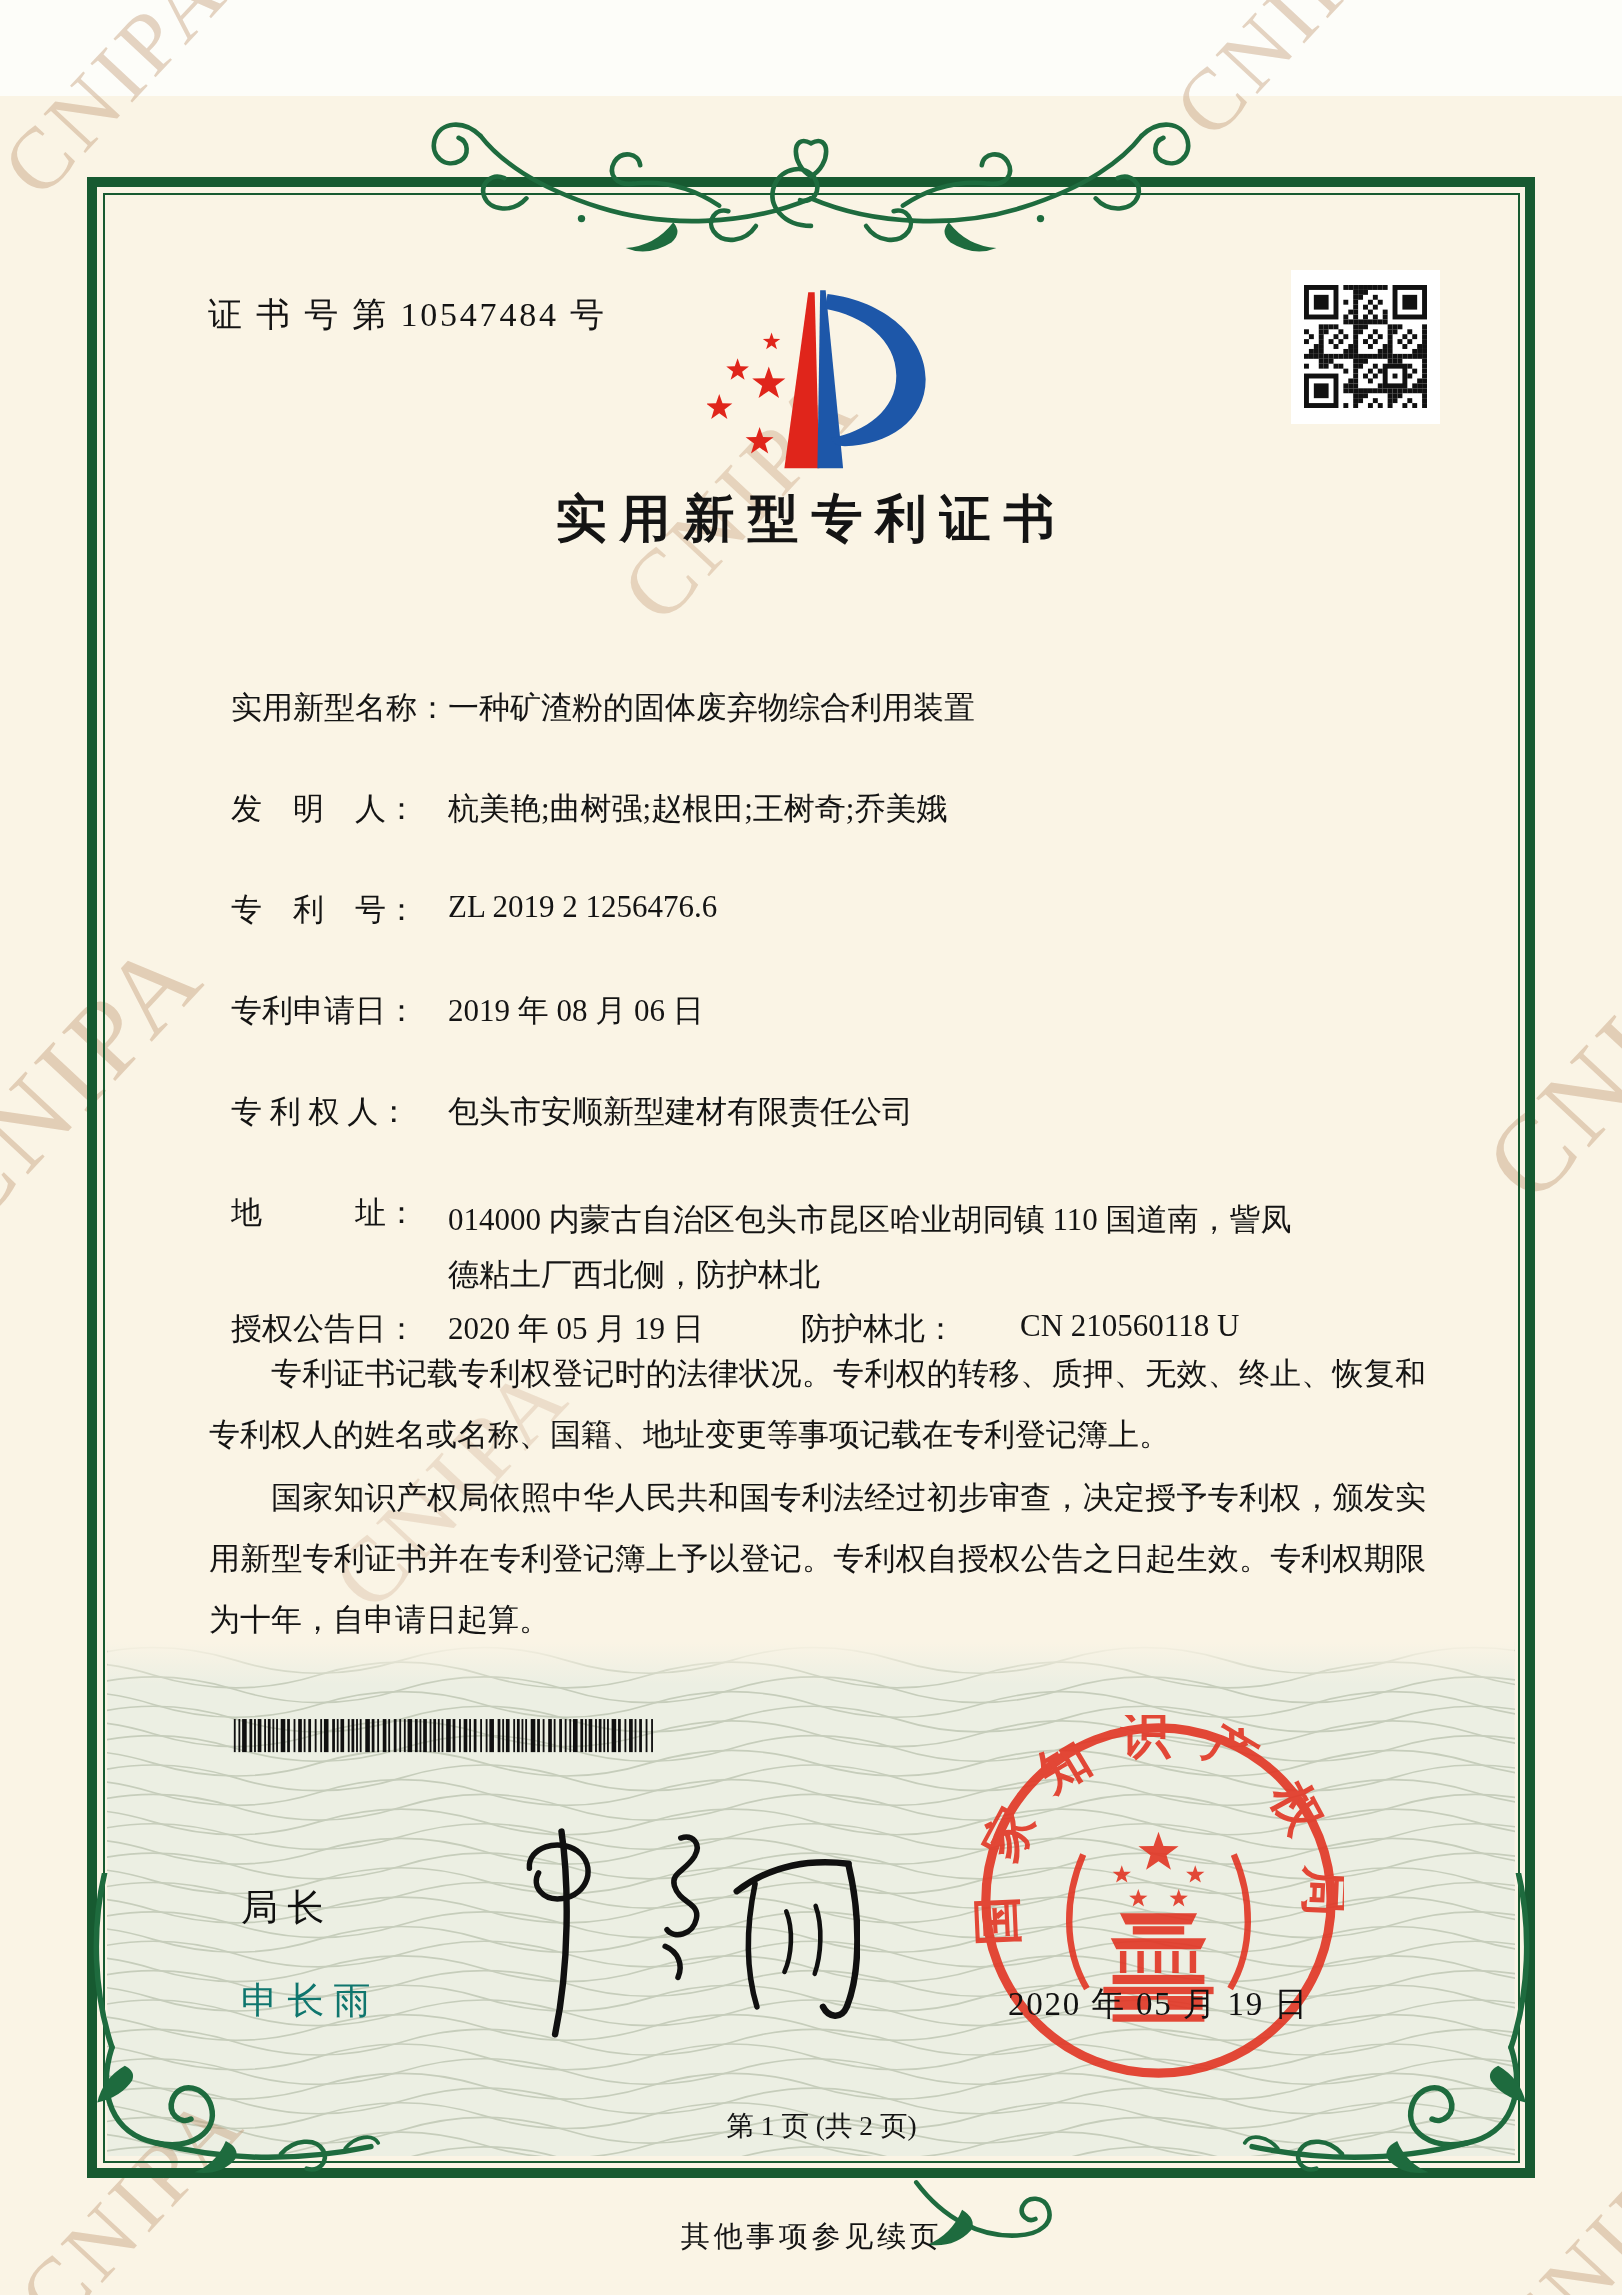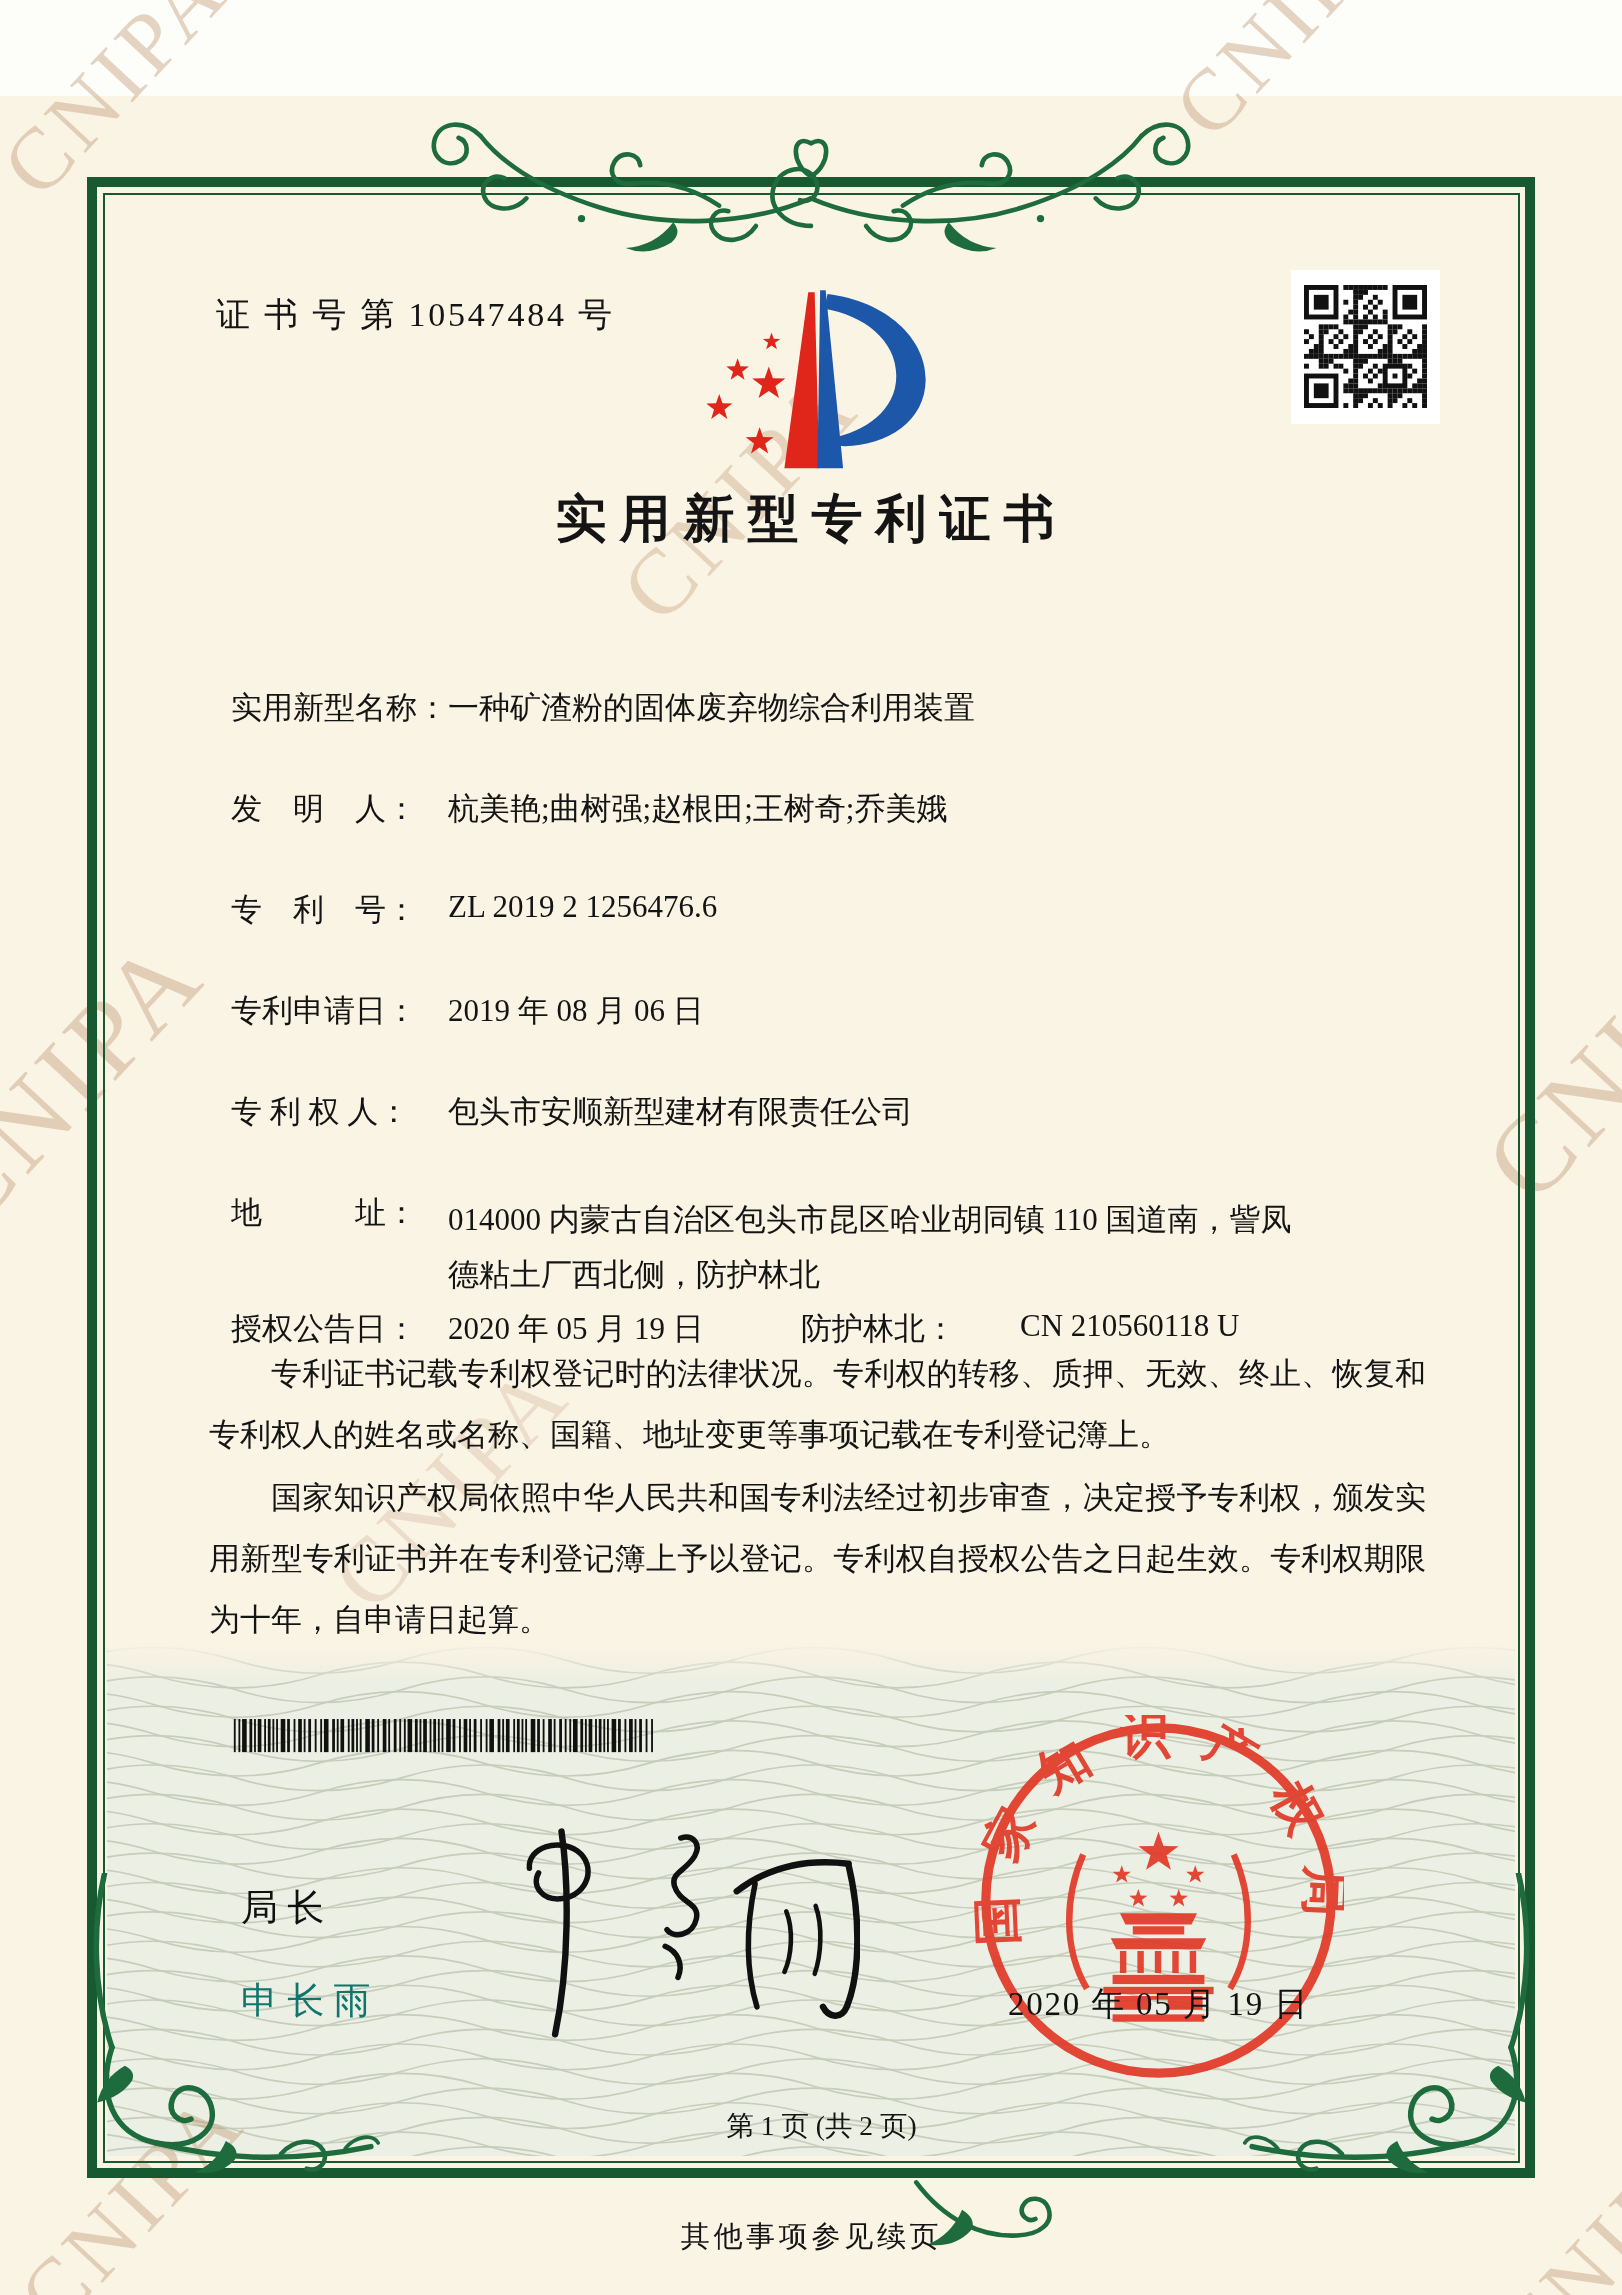--- a/index.html
+++ b/index.html
@@ -31,21 +31,21 @@
   .wm7{left:-9.2px; top:2158px;}
   .wm8{left:1469px; top:2195px;}
   
   .orn{z-index:2; pointer-events:none;}
   .orn-top{left:352px; top:88px;}
   .orn-bl{left:88px; top:1873px;}
   .orn-br{left:1241px; top:1873px; transform:scaleX(-1);}
   .orn-bc{left:907px; top:2164px;}
   
   .z3{z-index:3;}
-  .cert-no{left:216px; top:292px; font-size:34px; letter-spacing:2.8px;}
+  .cert-no{left:208px; top:292px; font-size:34px; letter-spacing:2.8px;}
   .logo{left:707px; top:272px;}
   .qr-box{left:1291px; top:270px; width:149px; height:154px; background:#ffffff; z-index:3;}
   .qr-box svg{position:absolute; left:13px; top:14.7px;}
   .title{left:0; top:485px; width:1623px; text-align:center;
     font-size:51px; font-weight:bold; letter-spacing:13px;}
   .frow{font-size:31px; white-space:nowrap;}
   .frow .lbl{position:absolute; left:231px; top:0;}
   .frow .val{position:absolute; left:448px; top:0;}
   .frow-addr .val{white-space:normal; width:872px; line-height:55px;}
   .grant .lbl2{position:absolute; left:801px; top:0;}

